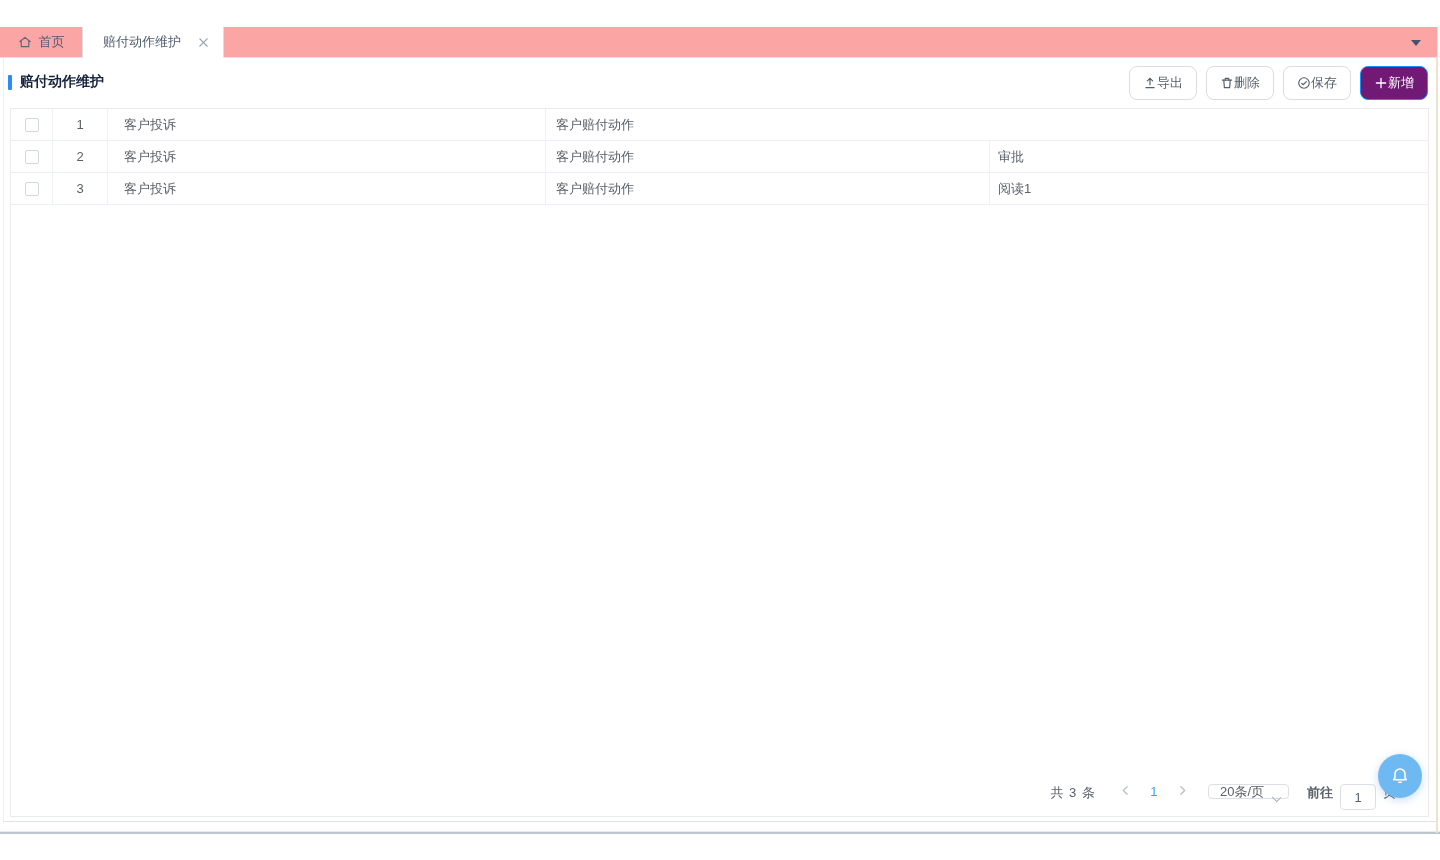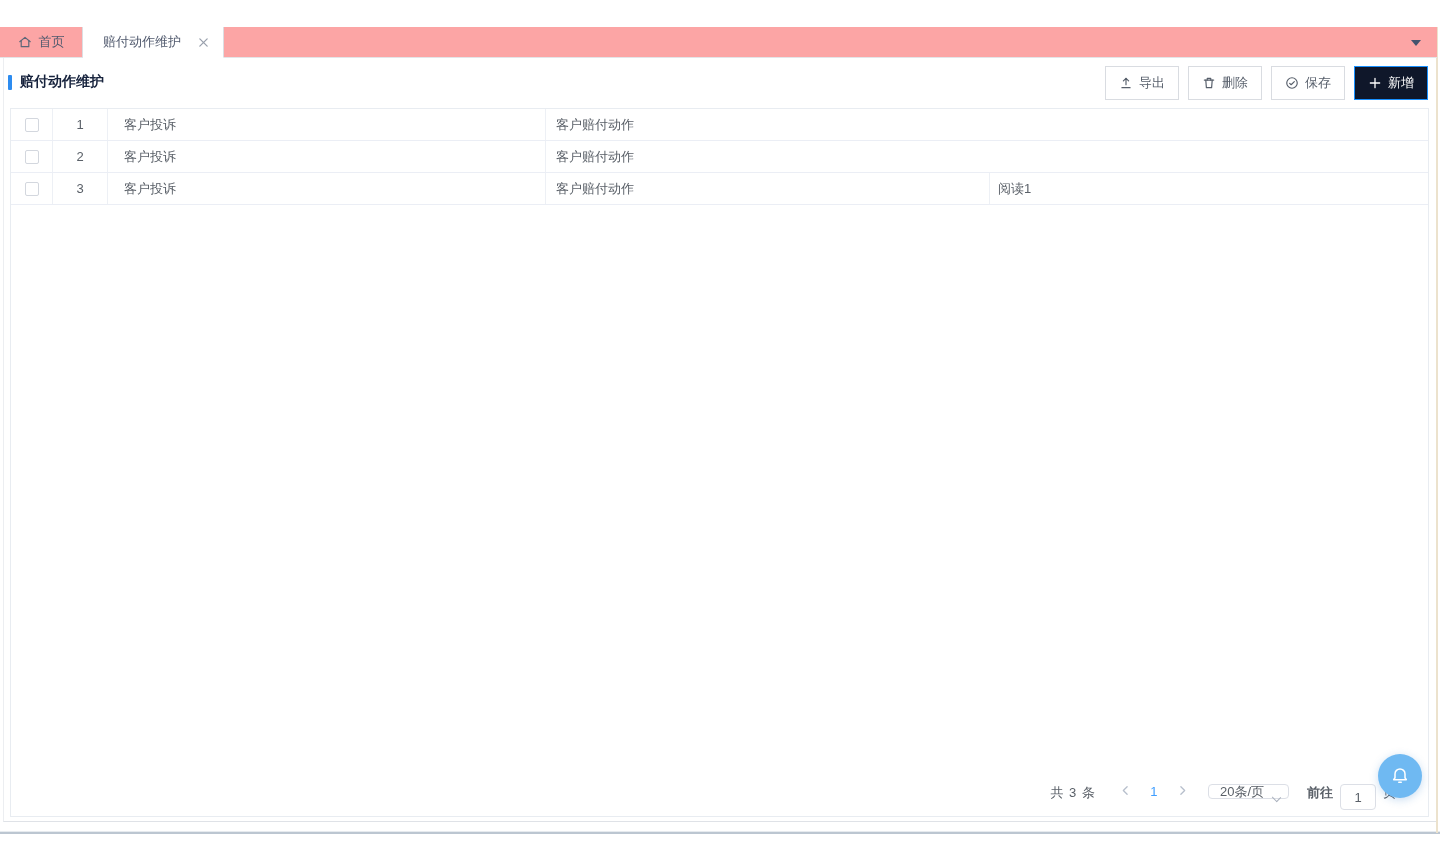--- a/index.html
+++ b/index.html
@@ -55,26 +55,26 @@
     position:absolute; left:8px; top:73px; height:18px;
     display:flex; align-items:center; gap:8px;
   }
   .title-accent { width:4px; height:15px; border-radius:1px; background:#2d8cf0; }
   .title-text { font-size:14px; font-weight:bold; color:#17233d; }
 
   .toolbar {
     position:absolute; right:12px; top:66px; display:flex; gap:9px;
   }
   .btn {
-    height:29px; padding:16px 13px; display:inline-flex; align-items:center; gap:6px;
-    background:#fff; border:1px solid #d9dce1; border-radius:0;
+    height:29px; padding:16px 13px; display:inline-flex; align-items:center; 
+    background:#fff; border:1px solid #d9dce1; border-radius:8px;
     font-size:13px; color:#575f6b; cursor:pointer; white-space:nowrap;
   }
   .btn svg { width:14px; height:14px; }
-  .btn-primary { background:#0f172a; border-color:#1890ff; color:#ffffff; }
+  .btn-primary { background:#701a75; border-color:#1890ff; color:#ffffff; }
 
   
   .table {
     position:absolute; left:10px; top:108px; width:1419px; height:709px;
     border:1px solid #e8ecf1; background:#fff;
   }
   .thead {
     display:flex; height:32px; align-items:center;
     background:#f3f8fd; border-bottom:1px solid #e3eaf2;
     font-size:13px; font-weight:bold; color:#323945;
@@ -205,20 +205,21 @@
     <div class="c c-proj">客户赔付动作</div>
   </div>
 
   <div class="tr">
     <div class="c c-check">
       <span class="checkbox"></span>
     </div>
     <div class="c c-idx">2</div>
     <div class="c c-mod">客户投诉</div>
     <div class="c c-proj">客户赔付动作</div>
+    <div class="c c-act">审批</div>
   </div>
 
   <div class="tr">
     <div class="c c-check">
       <span class="checkbox"></span>
     </div>
     <div class="c c-idx">3</div>
     <div class="c c-mod">客户投诉</div>
     <div class="c c-proj">客户赔付动作</div>
     <div class="c c-act">阅读1</div>

